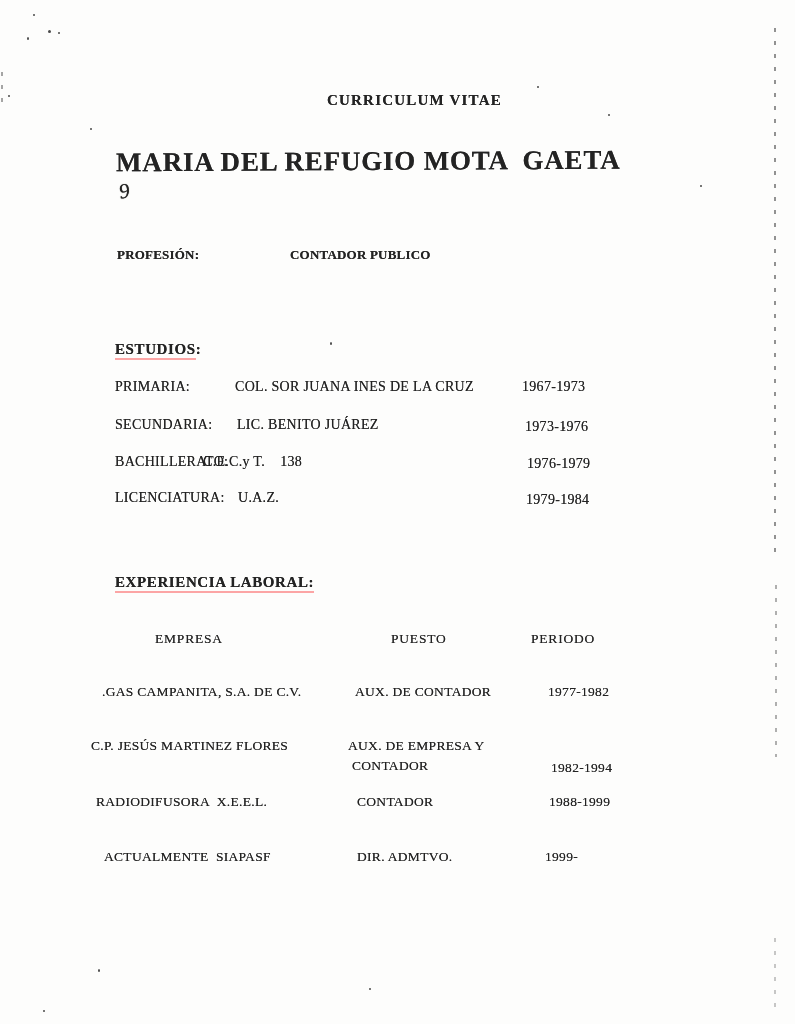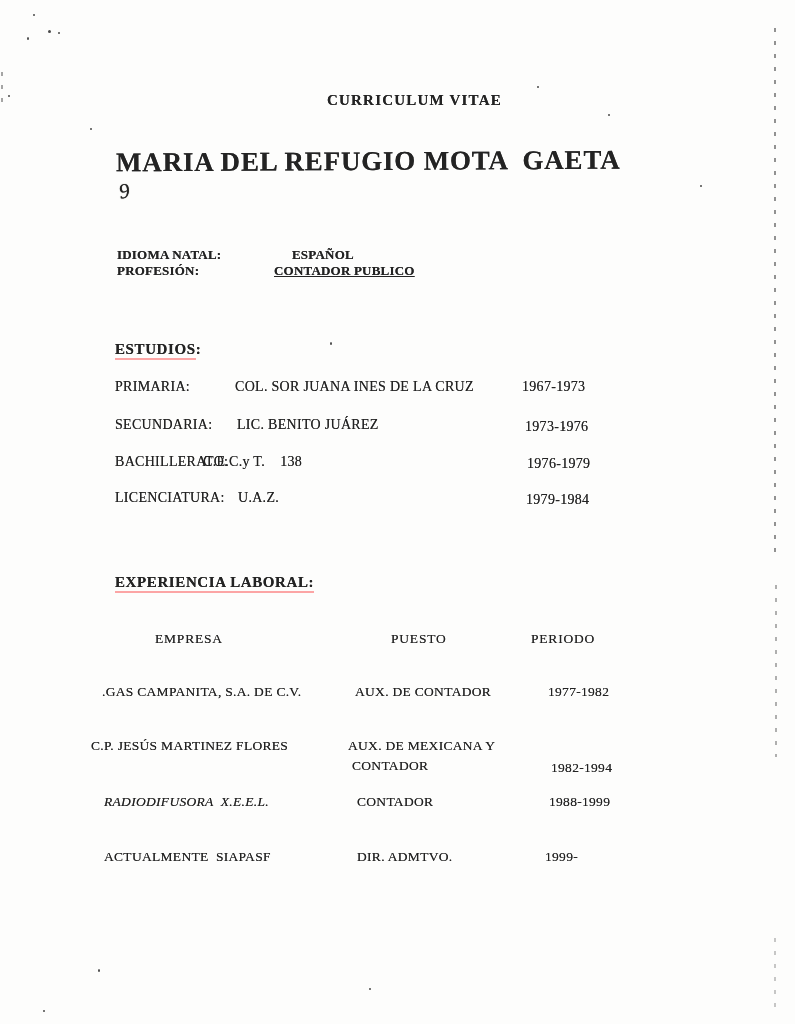--- a/index.html
+++ b/index.html
@@ -35,21 +35,21 @@
     text-shadow:0 0 .8px rgba(10,10,10,.8);
   }
   
   .personal{position:absolute;left:0;top:247px;width:100%;}
   .p-row{position:relative;height:15.6px;}
   .p-row .label{position:absolute;left:117px;font-size:13px;font-weight:bold;white-space:pre;text-shadow:0 0 .6px rgba(10,10,10,.7);letter-spacing:.2px;}
   .p-row .value{position:absolute;font-size:13px;font-weight:bold;white-space:pre;text-shadow:0 0 .6px rgba(10,10,10,.7);letter-spacing:.2px;}
   .p-r0 .value{left:287px;}
   .p-r1 .value{left:295px;}
   .p-r2 .value{left:292px;}
-  .p-r3 .value{left:274px;text-decoration:underline;}
+  .p-r3 .value{left:290px;}
   
   .section-heading{
     position:absolute;left:115px;
     font-size:15px;font-weight:bold;letter-spacing:.6px;
     text-shadow:0 0 .6px rgba(10,10,10,.75);
     white-space:pre;
   }
   .section-heading .u{border-bottom:2px solid #fca5a5;padding-bottom:1px;}
   .h-estudios{top:341px;}
   .h-experiencia{top:574px;}
@@ -66,21 +66,21 @@
   .exp-headers{position:absolute;left:0;top:631px;width:100%;font-size:13.5px;}
   .exp-headers span{position:absolute;white-space:pre;letter-spacing:.8px;text-shadow:0 0 .55px rgba(10,10,10,.6);}
   .exp-headers .h-empresa{left:155px;}
   .exp-headers .h-puesto{left:391px;}
   .exp-headers .h-periodo{left:531px;}
   .exp-row{position:absolute;left:0;width:100%;font-size:13.5px;}
   .exp-row span{position:absolute;white-space:pre;text-shadow:0 0 .55px rgba(10,10,10,.65);letter-spacing:.3px;}
   .exp-row .puesto2{top:20px;}
   .e-r0{top:684px;} .e-r0 .empresa{left:102px;} .e-r0 .puesto{left:355px;} .e-r0 .periodo{left:548px;}
   .e-r1{top:738px;} .e-r1 .empresa{left:91px;} .e-r1 .puesto{left:348px;} .e-r1 .puesto2{left:352px;} .e-r1 .periodo{left:551px;top:22px;}
-  .e-r2{top:794px;} .e-r2 .empresa{left:104px;font-style:italic;} .e-r2 .puesto{left:357px;} .e-r2 .periodo{left:549px;}
+  .e-r2{top:794px;} .e-r2 .empresa{left:96px;} .e-r2 .puesto{left:357px;} .e-r2 .periodo{left:549px;}
   .e-r3{top:849px;} .e-r3 .empresa{left:104px;} .e-r3 .puesto{left:357px;} .e-r3 .periodo{left:545px;}
   
   .edge-dashes{
     position:absolute;width:2px;
     background:repeating-linear-gradient(180deg,#3a3a3a 0 4px,transparent 4px 13px);
   }
   .edge-a{left:774px;top:28px;height:532px;opacity:.55;}
   .edge-b{left:775px;top:585px;height:172px;opacity:.4;}
   .edge-c{left:774px;top:938px;height:72px;opacity:.28;}
   .edge-left{left:1px;top:72px;height:30px;opacity:.45;}
@@ -108,24 +108,20 @@
   <div class="speck" style="left:700px;top:185px;width:2px;height:2px;"></div>
   <div class="speck" style="left:98px;top:969px;width:2px;height:3px;"></div>
   <div class="speck" style="left:369px;top:988px;width:2px;height:2px;"></div>
   <div class="speck" style="left:43px;top:1010px;width:2px;height:2px;"></div>
 
   <div class="txt doc-title">CURRICULUM VITAE</div>
   <div class="txt person-name">MARIA DEL REFUGIO MOTA  GAETA</div>
   <div class="txt hand-mark">9</div>
 
   <div class="personal">
-    <div class="p-row p-r2">
-      <span class="label">IDIOMA NATAL:</span>
-      <span class="value">ESPAÑOL</span>
-    </div>
     <div class="p-row p-r3">
       <span class="label">PROFESIÓN:</span>
       <span class="value">CONTADOR PUBLICO</span>
     </div>
   </div>
 
   <div class="section-heading h-estudios"><span class="u">ESTUDIOS</span><span>:</span></div>
 
   <div class="study-row s-r0">
     <span class="level">PRIMARIA:</span>
@@ -156,21 +152,21 @@
     <span class="h-periodo">PERIODO</span>
   </div>
 
   <div class="exp-row e-r0">
     <span class="empresa">.GAS CAMPANITA, S.A. DE C.V.</span>
     <span class="puesto">AUX. DE CONTADOR</span>
     <span class="periodo">1977-1982</span>
   </div>
   <div class="exp-row e-r1">
     <span class="empresa">C.P. JESÚS MARTINEZ FLORES</span>
-    <span class="puesto">AUX. DE MEXICANA Y</span>
+    <span class="puesto">AUX. DE EMPRESA Y</span>
     <span class="puesto2">CONTADOR</span>
     <span class="periodo">1982-1994</span>
   </div>
   <div class="exp-row e-r2">
     <span class="empresa">RADIODIFUSORA  X.E.E.L.</span>
     <span class="puesto">CONTADOR</span>
     <span class="periodo">1988-1999</span>
   </div>
   <div class="exp-row e-r3">
     <span class="empresa">ACTUALMENTE  SIAPASF</span>

